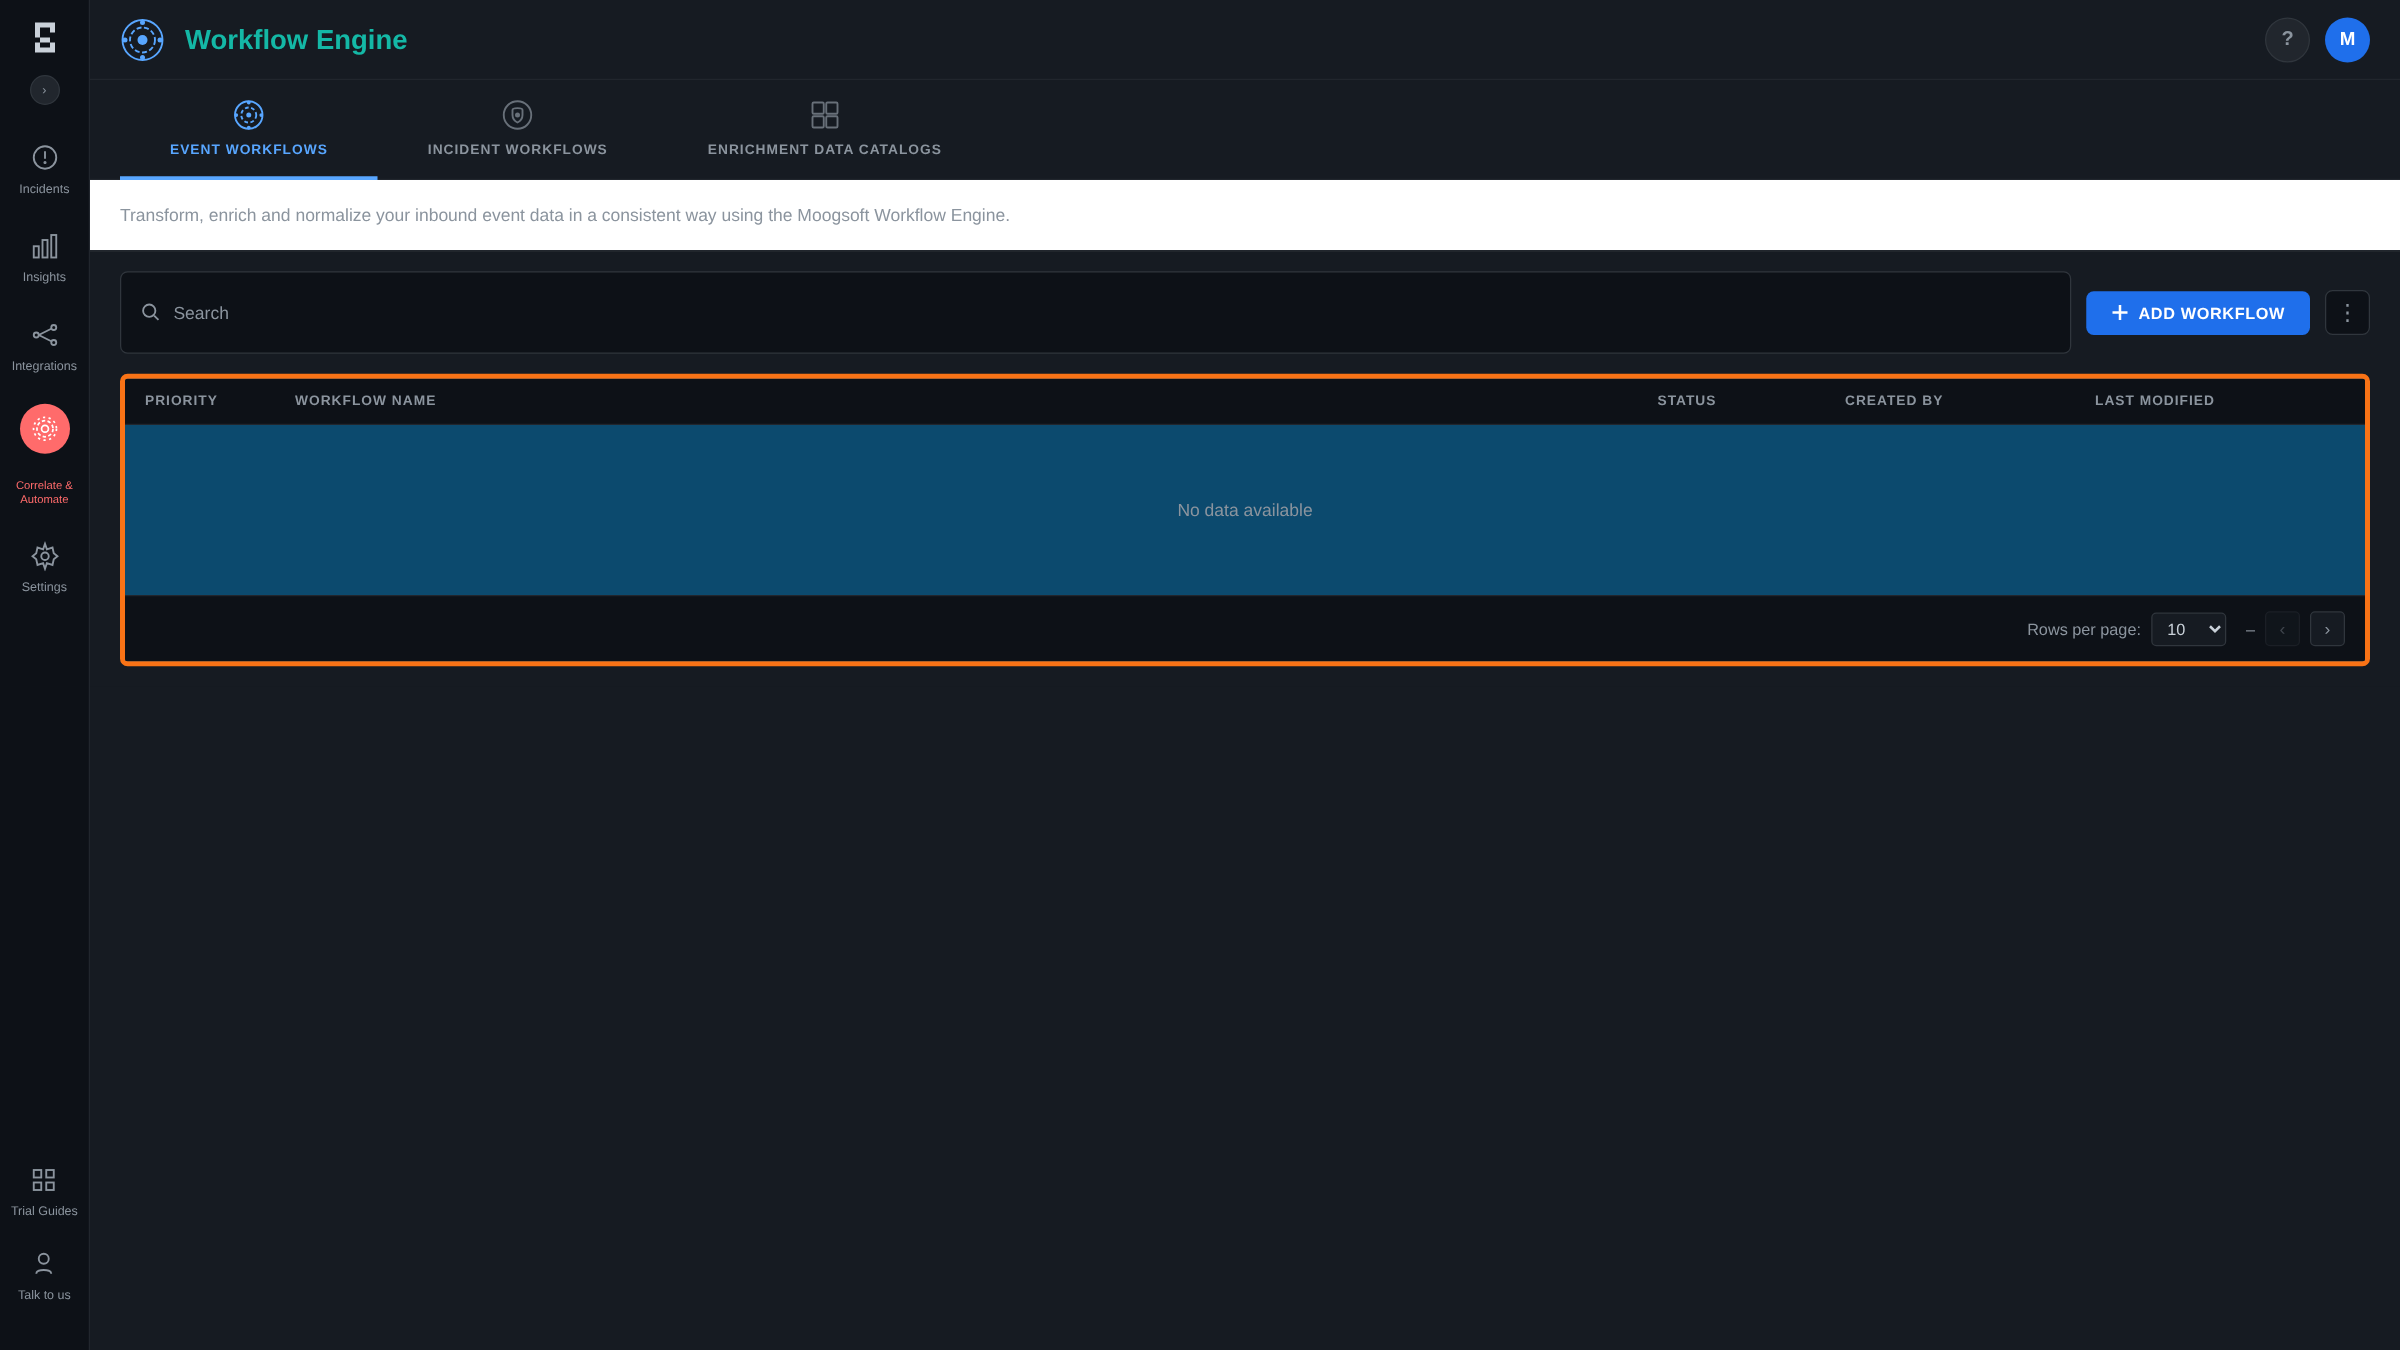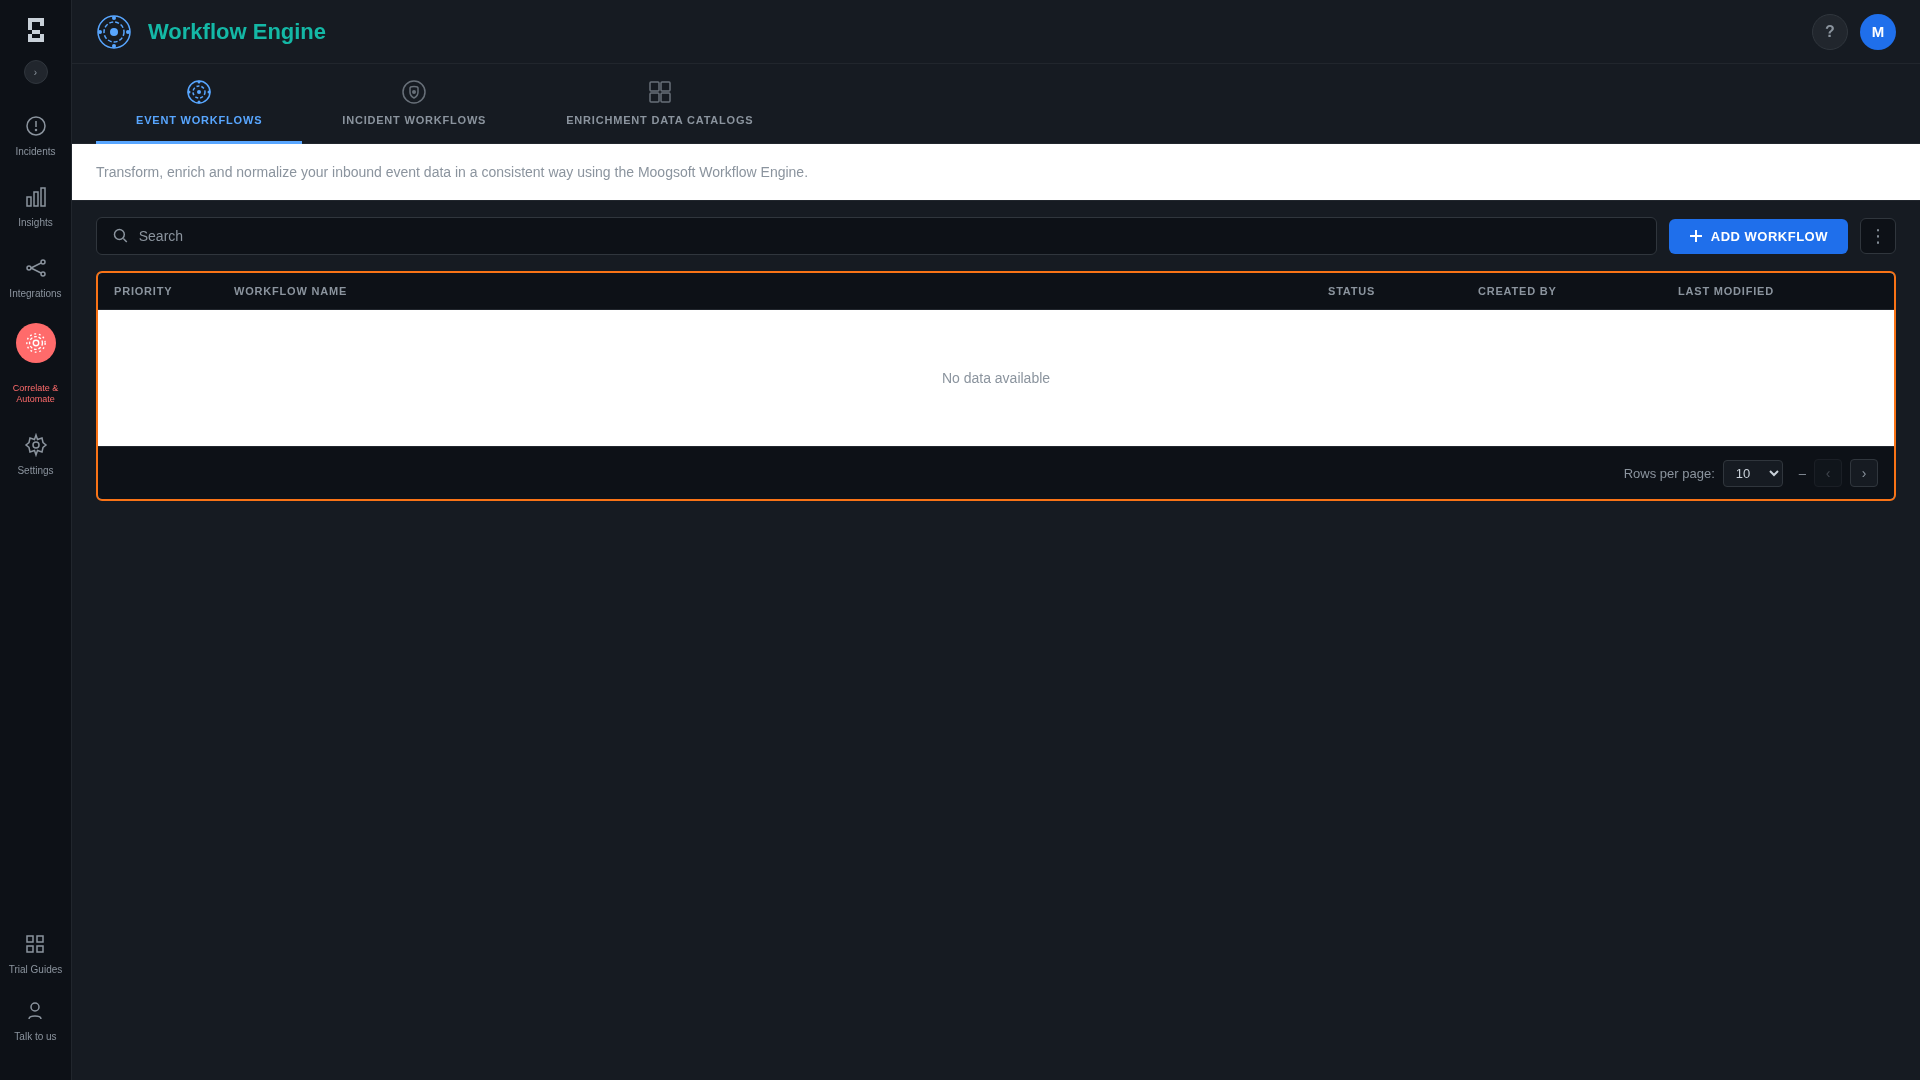--- a/index.html
+++ b/index.html
@@ -252,21 +252,21 @@
       justify-content: space-between;
       margin-bottom: 16px;
       gap: 12px;
     }
 
     .search-box {
       flex: 1;
       background: #0d1117;
       border: 1px solid #30363d;
       border-radius: 6px;
-      padding: 10px 16px;
+      padding: 24px 16px;
       display: flex;
       align-items: center;
       gap: 10px;
       color: #8b949e;
     }
 
     .search-box input {
       background: transparent;
       border: none;
       outline: none;
@@ -303,22 +303,22 @@
       border: 1px solid #30363d;
       cursor: pointer;
       display: flex;
       align-items: center;
       justify-content: center;
       color: #8b949e;
       font-size: 18px;
     }
 
     .table-container {
-      background: #ffffff;
-      border: 2px solid #f97316;
+      background: #0c4a6e;
+      border: 4px solid #f97316;
       border-radius: 6px;
       overflow: hidden;
     }
 
     .table-header {
       display: grid;
       grid-template-columns: 120px 1fr 150px 200px 200px;
       padding: 12px 16px;
       border-bottom: 1px solid #21262d;
       background: #0d1117;

